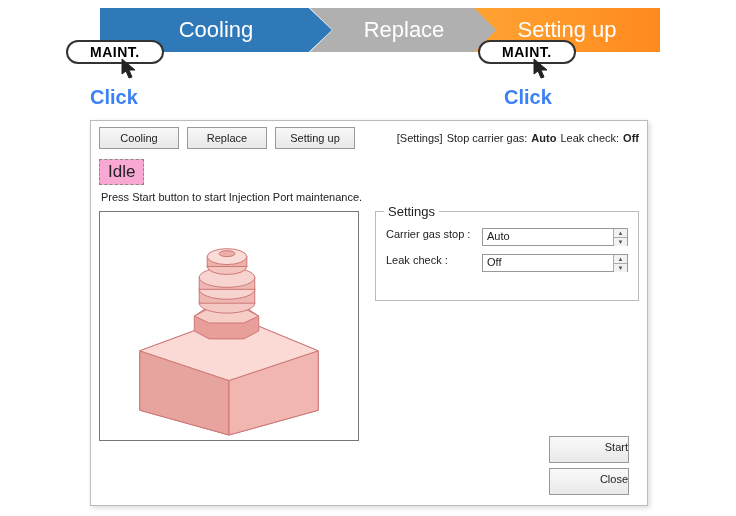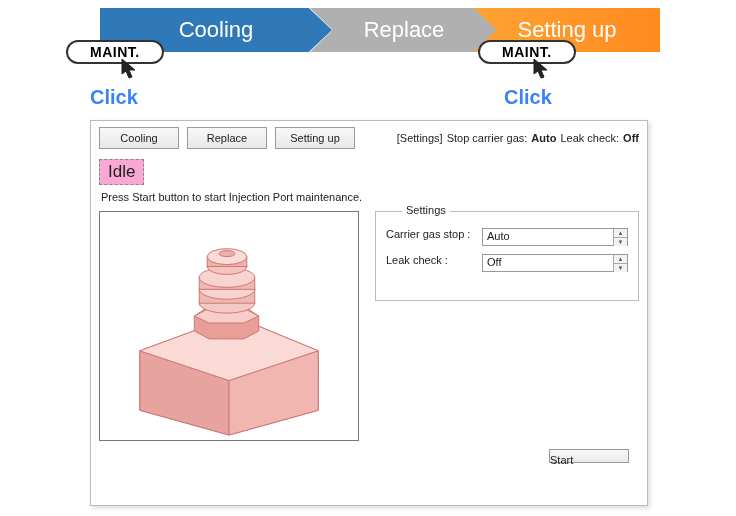--- a/index.html
+++ b/index.html
@@ -162,24 +162,24 @@
 
   .settings-group {
     flex: 1;
     border: 1px solid #bbb;
     position: relative;
     padding: 16px 10px 10px 10px;
     height: 90px;
   }
   .settings-group .legend {
     position: absolute;
-    top: -8px; left: 26px;
+    top: -8px; left: 8px;
     background: #fff;
     padding: 0 4px;
-    font-size: 11px;
+    font-size: 13px;
   }
   .srow {
     display: flex;
     align-items: flex-start;
     gap: 6px;
     margin-bottom: 8px;
     font-size: 11px;
   }
   .srow .slabel { width: 90px; }
   .srow .sfield {
@@ -206,25 +206,25 @@
     text-align: center;
     line-height: 8px;
     color: #555;
     background: #f2f2f2;
   }
   .spin div:first-child { border-bottom: 1px solid #aaa; }
 
   .start-btn, .close-btn {
     position: absolute;
     width: 80px;
-    height: 14px;
+    height: 27px;
     border: 1px solid #999;
     background: linear-gradient(#f9f9f9,#e9e9e9);
     font-size: 11px;
-    text-align: left;
+    text-align: right;
     line-height: 20px;
     cursor: pointer;
   }
   .start-btn { right: 18px; bottom: 42px; }
   .close-btn { right: 18px; bottom: 10px; }
 </style>
 </head>
 <body>
 
 <div class="steps-wrap">
@@ -318,13 +318,14 @@
                 <div>▼</div>
               </div>
             </div>
           </div>
         </div>
       </div>
     </div>
   </div>
 
   <div class="start-btn">Start</div>
+  <div class="close-btn">Close</div>
 </div>
 
 </body></html>

